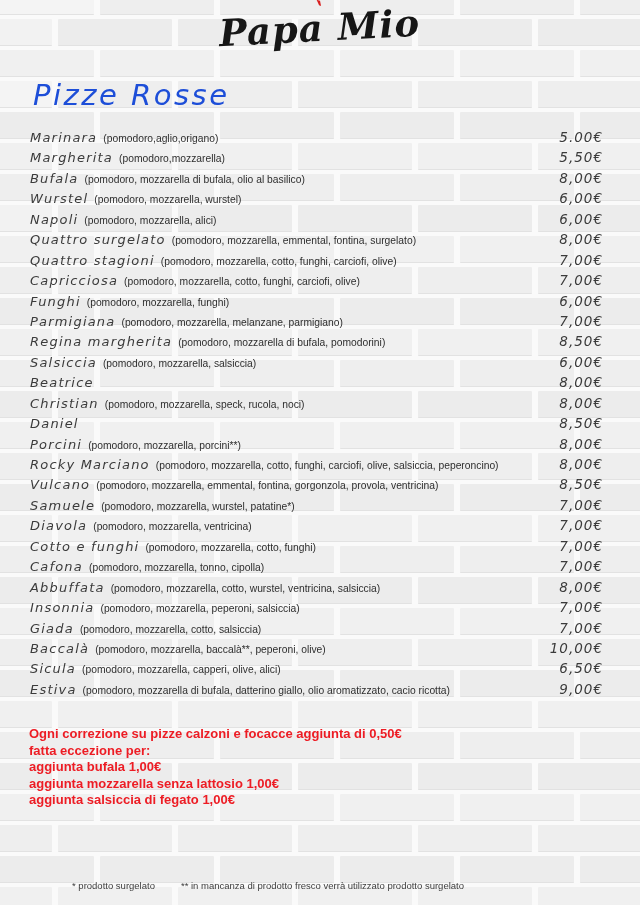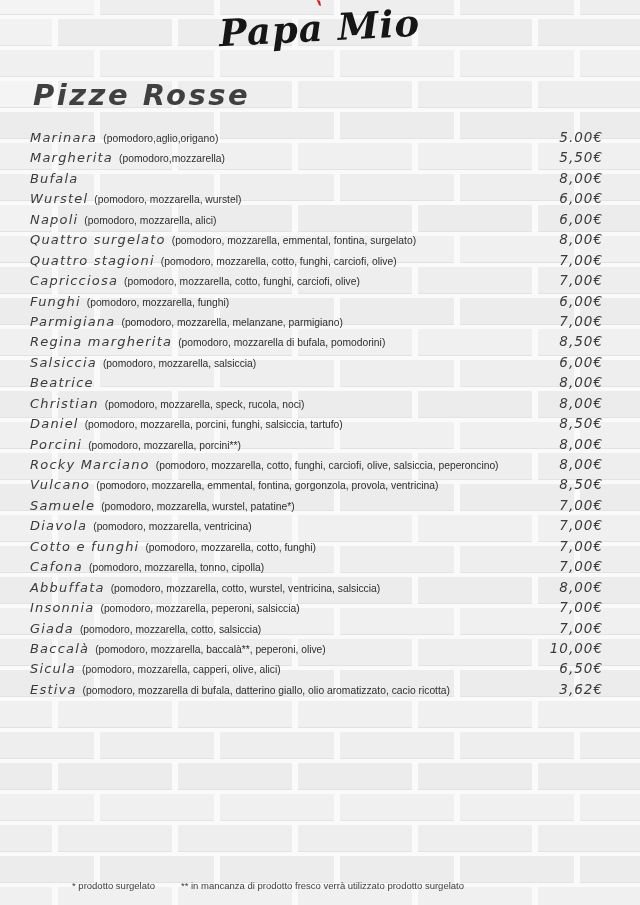--- a/index.html
+++ b/index.html
@@ -267,35 +267,36 @@
     <div class="brick" style="left: 418px; top: 887px; width: 114px; height: 26px; background: rgb(240, 240, 240);"></div>
     <div class="brick" style="left: 538px; top: 887px; width: 114px; height: 26px; background: rgb(240, 240, 240);"></div>
   </div>
 
 <div id="content">
 
   <div class="logo">
     <div class="logo-script"><span>Pap</span><span class="a-wrap"><span>a</span><span class="logo-accent" style="color: rgb(217, 31, 31);">ˋ</span></span><span> Mio</span></div>
   </div>
 
-  <div class="heading" style="color: #404040; font-weight: bold;">Pizze Rosse</div>
+  <div class="heading" style="color: #1d4ed8;">Pizze Rosse</div>
 
   <div class="menu">
       <div class="menu-row">
         <span class="pname">Marinara</span>
         <span class="ping">(pomodoro,aglio,origano)</span>
         <span class="pprice">5.00€</span>
       </div>
       <div class="menu-row">
         <span class="pname">Margherita</span>
         <span class="ping">(pomodoro,mozzarella)</span>
         <span class="pprice">5,50€</span>
       </div>
       <div class="menu-row">
         <span class="pname">Bufala</span>
+        <span class="ping">(pomodoro, mozzarella di bufala, olio al basilico)</span>
         <span class="pprice">8,00€</span>
       </div>
       <div class="menu-row">
         <span class="pname">Wurstel</span>
         <span class="ping">(pomodoro, mozzarella, wurstel)</span>
         <span class="pprice">6,00€</span>
       </div>
       <div class="menu-row">
         <span class="pname">Napoli</span>
         <span class="ping">(pomodoro, mozzarella, alici)</span>
@@ -340,21 +341,20 @@
         <span class="pname">Beatrice</span>
         <span class="pprice">8,00€</span>
       </div>
       <div class="menu-row">
         <span class="pname">Christian</span>
         <span class="ping">(pomodoro, mozzarella, speck, rucola, noci)</span>
         <span class="pprice">8,00€</span>
       </div>
       <div class="menu-row">
         <span class="pname">Daniel</span>
-        <span class="ping">(pomodoro, mozzarella, porcini, funghi, salsiccia, tartufo)</span>
         <span class="pprice">8,50€</span>
       </div>
       <div class="menu-row">
         <span class="pname">Porcini</span>
         <span class="ping">(pomodoro, mozzarella, porcini**)</span>
         <span class="pprice">8,00€</span>
       </div>
       <div class="menu-row">
         <span class="pname">Rocky Marciano</span>
         <span class="ping">(pomodoro, mozzarella, cotto, funghi, carciofi, olive, salsiccia, peperoncino)</span>
@@ -406,23 +406,30 @@
         <span class="pprice">10,00€</span>
       </div>
       <div class="menu-row">
         <span class="pname">Sicula</span>
         <span class="ping">(pomodoro, mozzarella, capperi, olive, alici)</span>
         <span class="pprice">6,50€</span>
       </div>
       <div class="menu-row">
         <span class="pname">Estiva</span>
         <span class="ping">(pomodoro, mozzarella di bufala, datterino giallo, olio aromatizzato, cacio ricotta)</span>
-        <span class="pprice">3,62€</span>
+        <span class="pprice">9,00€</span>
       </div>
     </div>
 
+  <div class="notes">
+      <p style="color: rgb(237, 28, 36);">Ogni correzione su pizze calzoni e focacce aggiunta di 0,50€</p>
+      <p style="color: rgb(237, 28, 36);">fatta eccezione per:</p>
+      <p style="color: rgb(237, 28, 36);">aggiunta bufala 1,00€</p>
+      <p style="color: rgb(237, 28, 36);">aggiunta mozzarella senza lattosio 1,00€</p>
+      <p style="color: rgb(237, 28, 36);">aggiunta salsiccia di fegato 1,00€</p>
+    </div>
 
   <div class="footer">
     <span>* prodotto surgelato</span>
     <span>** in mancanza di prodotto fresco verrà utilizzato prodotto surgelato</span>
   </div>
 
 </div>
 
 </body></html>

